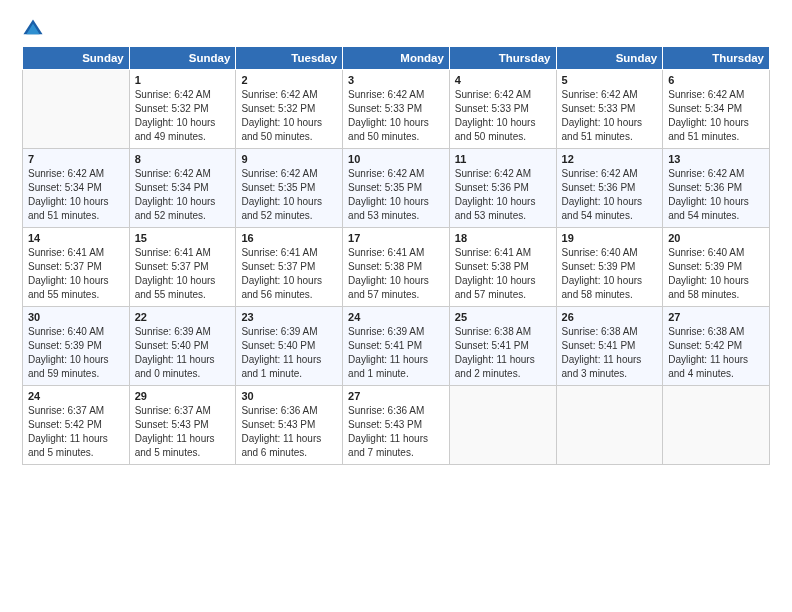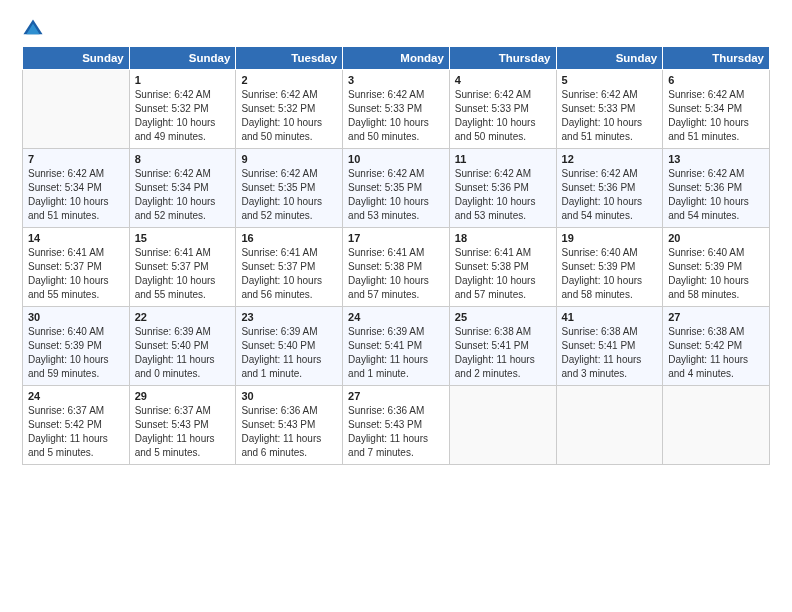--- a/index.html
+++ b/index.html
@@ -309,21 +309,21 @@
 and 1 minute.</div>
           </td>
           <td>
             <span class="day-num">25</span>
             <div class="cell-info" style="white-space: pre-line;">Sunrise: 6:38 AM
 Sunset: 5:41 PM
 Daylight: 11 hours
 and 2 minutes.</div>
           </td>
           <td>
-            <span class="day-num">41</span>
+            <span class="day-num">26</span>
             <div class="cell-info" style="white-space: pre-line;">Sunrise: 6:38 AM
 Sunset: 5:41 PM
 Daylight: 11 hours
 and 3 minutes.</div>
           </td>
           <td>
             <span class="day-num">27</span>
             <div class="cell-info" style="white-space: pre-line;">Sunrise: 6:38 AM
 Sunset: 5:42 PM
 Daylight: 11 hours

